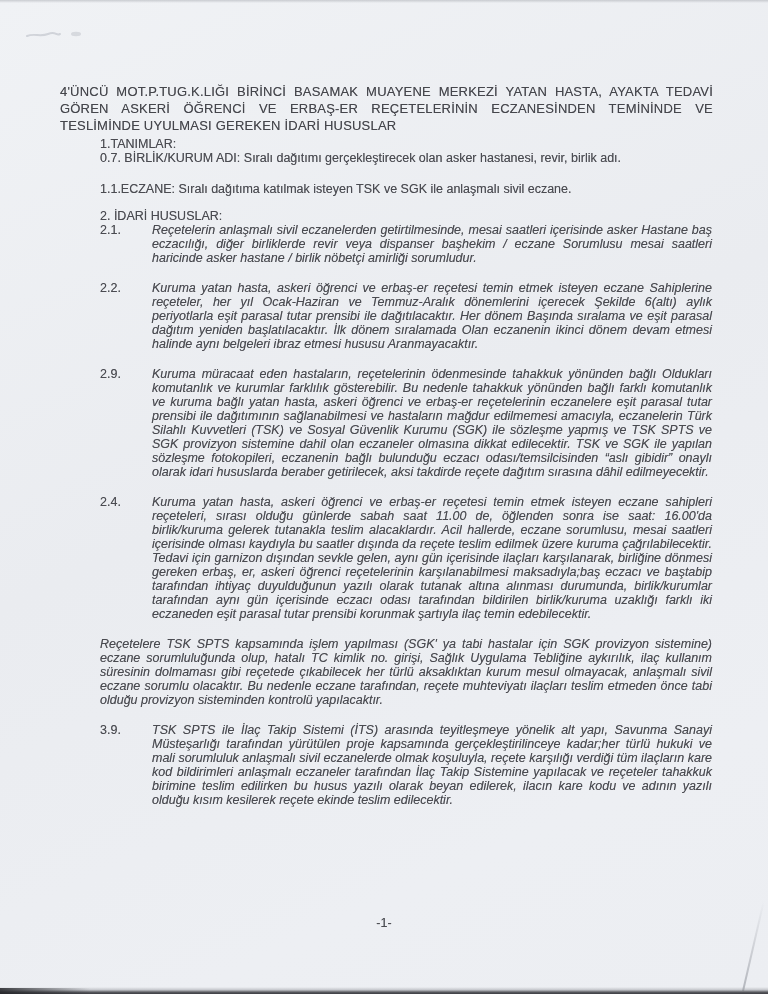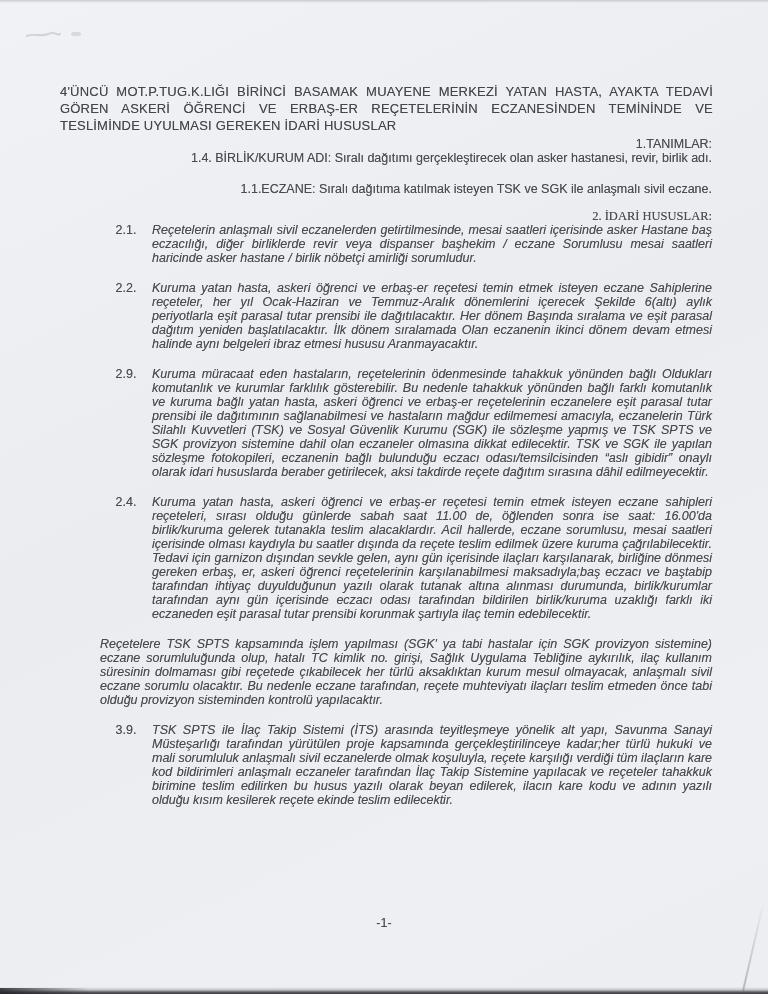--- a/index.html
+++ b/index.html
@@ -20,26 +20,26 @@
   .smudge { position: absolute; top: 24px; left: 24px; width: 72px; height: 22px; opacity: 0.55; }
   .doc-title {
     position: absolute; top: 83px; left: 60px; width: 653px;
     font-size: 13px; line-height: 17px; letter-spacing: 0.2px;
     text-align: justify; color: #45464c;
   }
   .content {
     position: absolute; top: 137px; left: 100px; width: 612px;
     font-size: 12.5px; line-height: 14px;
   }
-  .line { margin: 0; text-align: right; }
+  .line { margin: 0; }
   .def-2 { margin-top: 17px; }
-  .heading-2 { margin-top: 13px; font-family: Liberation Serif, serif; }
+  .heading-2 { margin-top: 13px; }
   .item { display: flex; margin-top: 16px; }
   .item.first { margin-top: 0; }
-  .num { flex: 0 0 52px; text-align: center; }
+  .num { flex: 0 0 52px; }
   .txt { flex: 1; text-align: justify; font-style: italic; }
   .pagenum {
     position: absolute; top: 916px; left: 0; width: 768px;
     text-align: center; font-size: 12.5px; color: #4a4b51;
   }
   .corner-crease {
     position: absolute; right: 24px; bottom: 3px; width: 2px; height: 92px;
     background: linear-gradient(to bottom, rgba(176,179,186,0), rgba(165,168,175,0.8));
     transform: rotate(13deg); transform-origin: bottom center;
   }
@@ -65,21 +65,21 @@
       <path d="M3 12 C 10 9, 16 13, 24 10 S 32 12, 36 10" fill="none" stroke="#a9adb6" stroke-width="2" stroke-linecap="round" opacity="0.8"></path>
       <ellipse cx="52" cy="10" rx="5" ry="2.2" fill="#b6bac2" opacity="0.8"></ellipse>
     </svg>
   </div>
 
   <div class="doc-title">4'ÜNCÜ MOT.P.TUG.K.LIĞI BİRİNCİ BASAMAK MUAYENE MERKEZİ YATAN HASTA, AYAKTA TEDAVİ GÖREN ASKERİ ÖĞRENCİ VE ERBAŞ-ER REÇETELERİNİN ECZANESİNDEN TEMİNİNDE VE TESLİMİNDE UYULMASI GEREKEN İDARİ HUSUSLAR</div>
 
   <div class="content">
 
     <p class="line">1.TANIMLAR:</p>
-    <p class="line def-1">1.4. BİRLİK/KURUM ADI: Sıralı dağıtımı gerçekleştirecek olan asker hastanesi, revir, birlik adı.</p>
+    <p class="line def-1">0.7. BİRLİK/KURUM ADI: Sıralı dağıtımı gerçekleştirecek olan asker hastanesi, revir, birlik adı.</p>
     <p class="line def-2">1.1.ECZANE: Sıralı dağıtıma katılmak isteyen TSK ve SGK ile anlaşmalı sivil eczane.</p>
 
     <p class="line heading-2">2. İDARİ HUSUSLAR:</p>
 
     <div class="item first">
       <span class="num">2.1.</span>
       <span class="txt">Reçetelerin anlaşmalı sivil eczanelerden getirtilmesinde, mesai saatleri içerisinde asker Hastane baş eczacılığı, diğer birliklerde revir veya dispanser başhekim / eczane Sorumlusu mesai saatleri haricinde asker hastane / birlik nöbetçi amirliği sorumludur.</span>
     </div>
 
     <div class="item">

